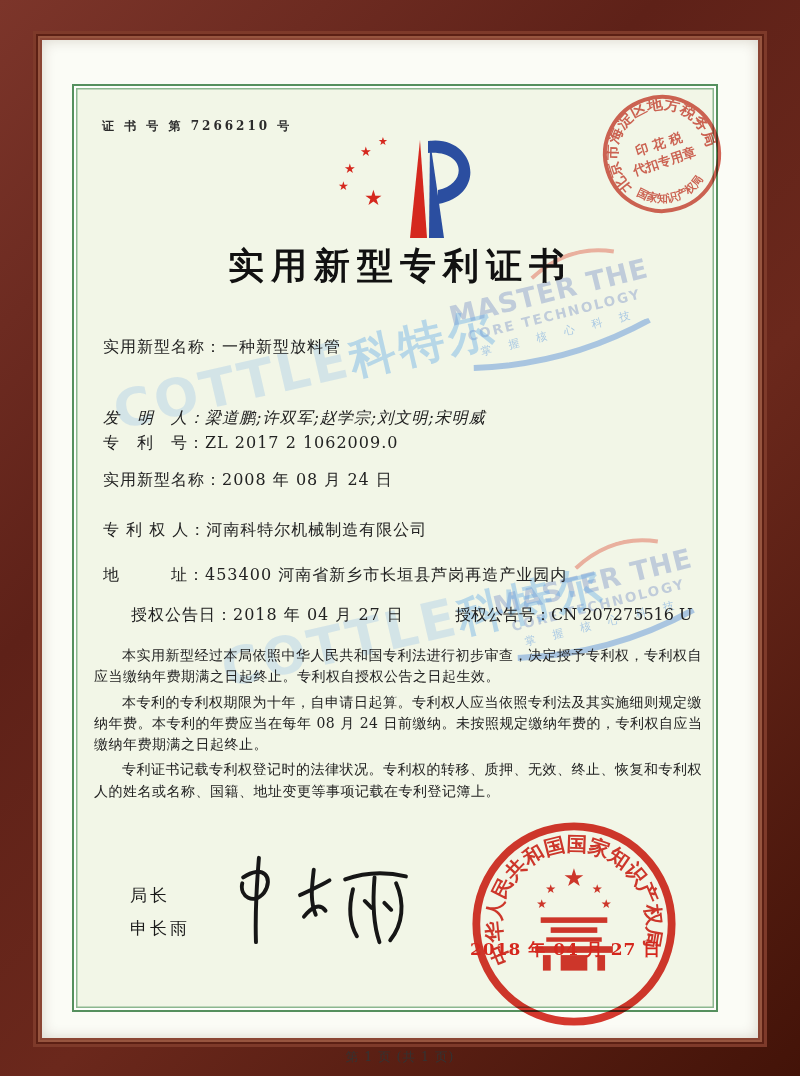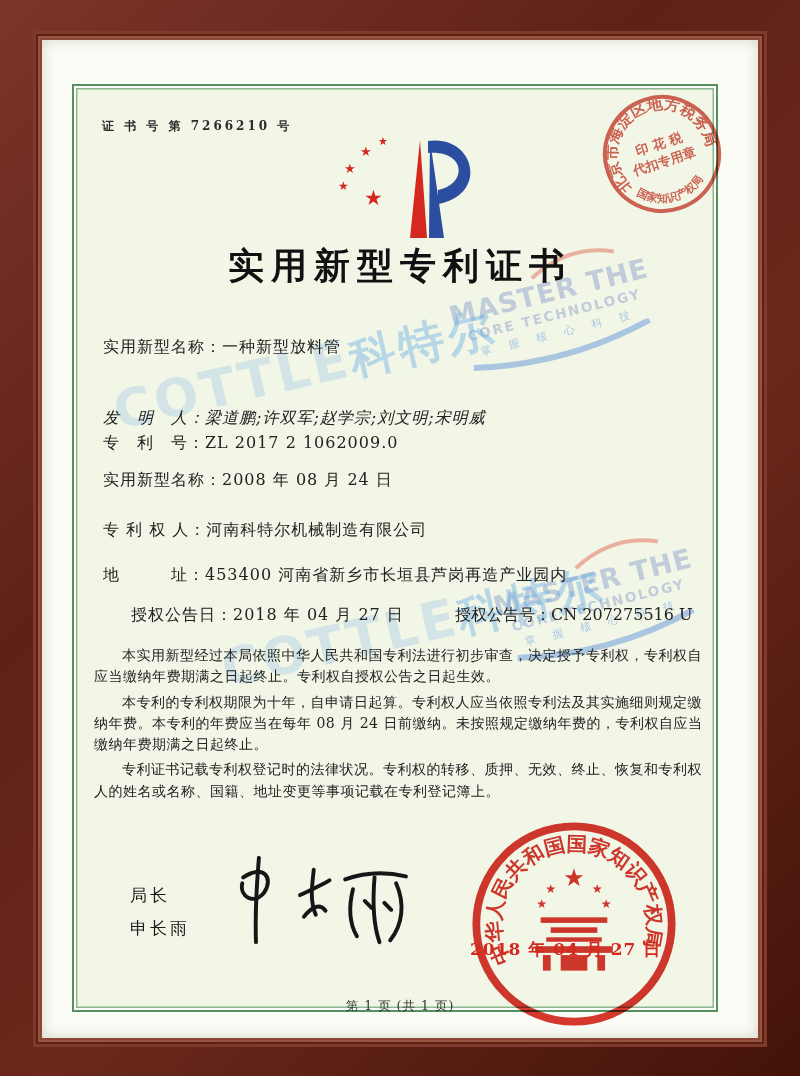--- a/index.html
+++ b/index.html
@@ -17,21 +17,21 @@
   
   .cert-no{left:102px;top:118px;font-size:12px;letter-spacing:3px;color:#2b2b2b;font-weight:bold;}
   .title{left:0;top:242px;width:800px;text-align:center;font-size:36px;font-weight:bold;
          letter-spacing:7px;color:#111;}
   .field-row{left:103px;font-size:16px;color:#222;white-space:nowrap;z-index:3;}
   .field-row .lab,.field-row .val{letter-spacing:1px;}
   .grant-no{left:455px;top:605px;font-size:16px;color:#222;white-space:nowrap;z-index:3;}
   .body-text{left:94px;top:645px;width:618px;font-size:14px;line-height:1.52;color:#222;z-index:3;}
   .body-text p{margin:0 0 4px 0;text-indent:2em;letter-spacing:.5px;}
   .director{left:130px;font-size:17px;color:#1c1c1c;letter-spacing:3px;z-index:3;}
-  .footer{left:0;top:998px;width:800px;text-align:center;font-size:12.5px;color:#333;letter-spacing:1px;z-index:3;}
+  .footer{left:0;top:1049px;width:800px;text-align:center;font-size:12.5px;color:#333;letter-spacing:1px;z-index:3;}
   
   .logo{left:332px;top:136px;width:160px;height:106px;z-index:3;}
   .logo .star{position:absolute;color:#d5281e;line-height:1;}
   
   .wm{z-index:2;pointer-events:none;}
   .wm-cottle{transform:rotate(-13deg);white-space:nowrap;opacity:.6;}
   .wm-cottle .en{font-family:"DejaVu Sans","Liberation Sans",sans-serif;font-weight:bold;
                  font-size:52px;color:rgba(150,192,230,.55);letter-spacing:3px;}
   .wm-cottle .cn{font-family:"DejaVu Sans","Liberation Sans",sans-serif;font-weight:bold;
                  font-size:46px;color:rgba(92,168,232,.65);letter-spacing:4px;}

